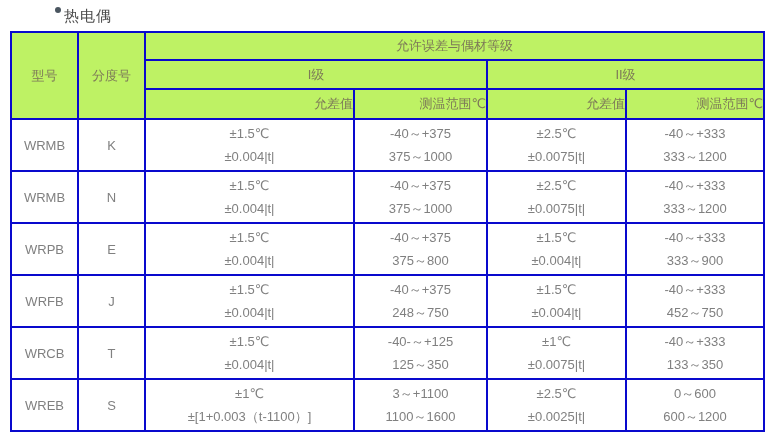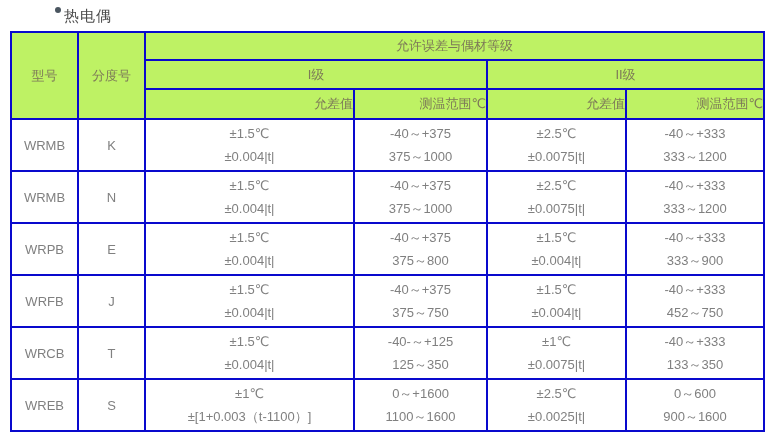--- a/index.html
+++ b/index.html
@@ -151,21 +151,21 @@
     </tr>
     <tr>
       <td>WRFB</td>
       <td>J</td>
       <td>
           <div class="ln">±1.5℃</div>
           <div class="ln">±0.004|t|</div>
         </td>
       <td>
           <div class="ln">-40～+375</div>
-          <div class="ln">375～750</div>
+          <div class="ln">248～750</div>
         </td>
       <td>
           <div class="ln">±1.5℃</div>
           <div class="ln">±0.004|t|</div>
         </td>
       <td>
           <div class="ln">-40～+333</div>
           <div class="ln">452～750</div>
         </td>
     </tr>
@@ -190,26 +190,26 @@
         </td>
     </tr>
     <tr>
       <td>WREB</td>
       <td>S</td>
       <td>
           <div class="ln">±1℃</div>
           <div class="ln">±[1+0.003（t-1100）]</div>
         </td>
       <td>
-          <div class="ln">0～+1600</div>
+          <div class="ln">3～+1100</div>
           <div class="ln">1100～1600</div>
         </td>
       <td>
           <div class="ln">±2.5℃</div>
           <div class="ln">±0.0025|t|</div>
         </td>
       <td>
           <div class="ln">0～600</div>
-          <div class="ln">900～1600</div>
+          <div class="ln">600～1200</div>
         </td>
     </tr>
   </tbody>
 </table>
 
 </body></html>

